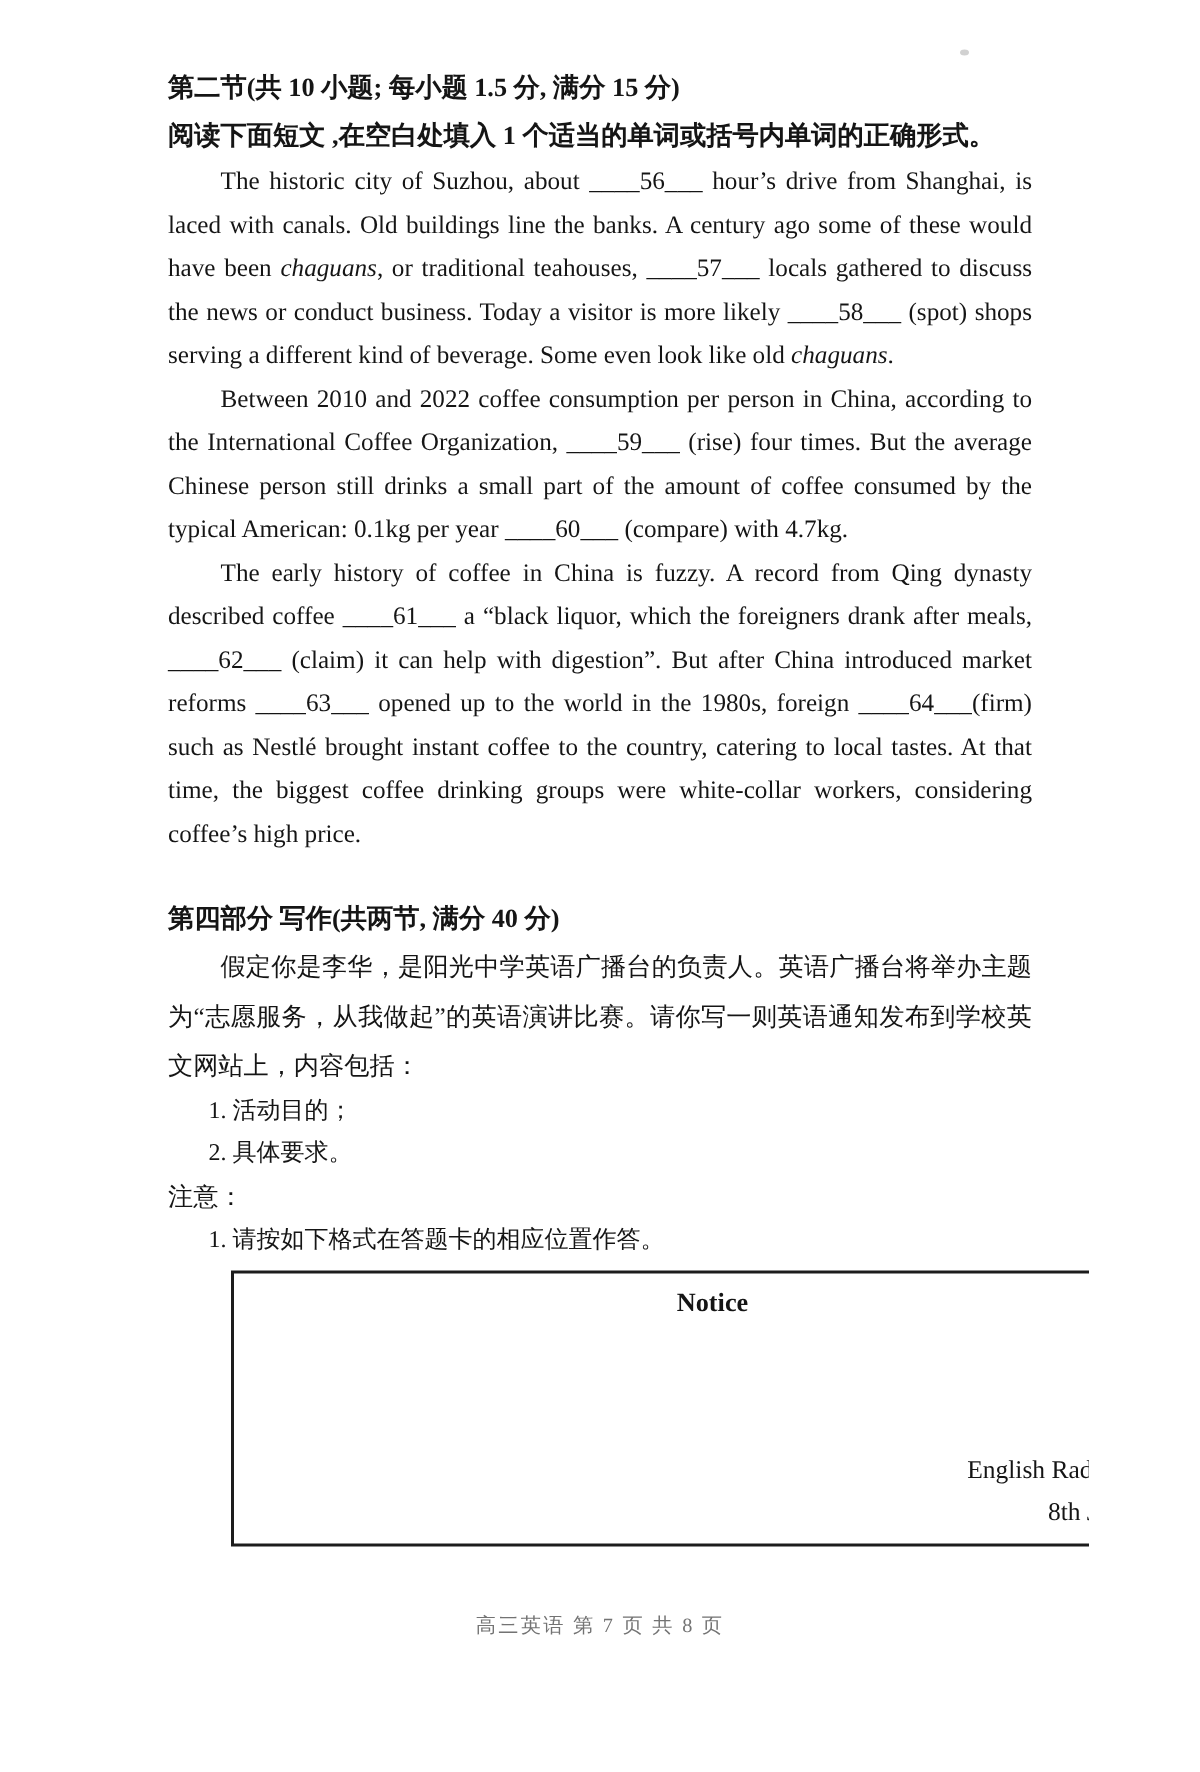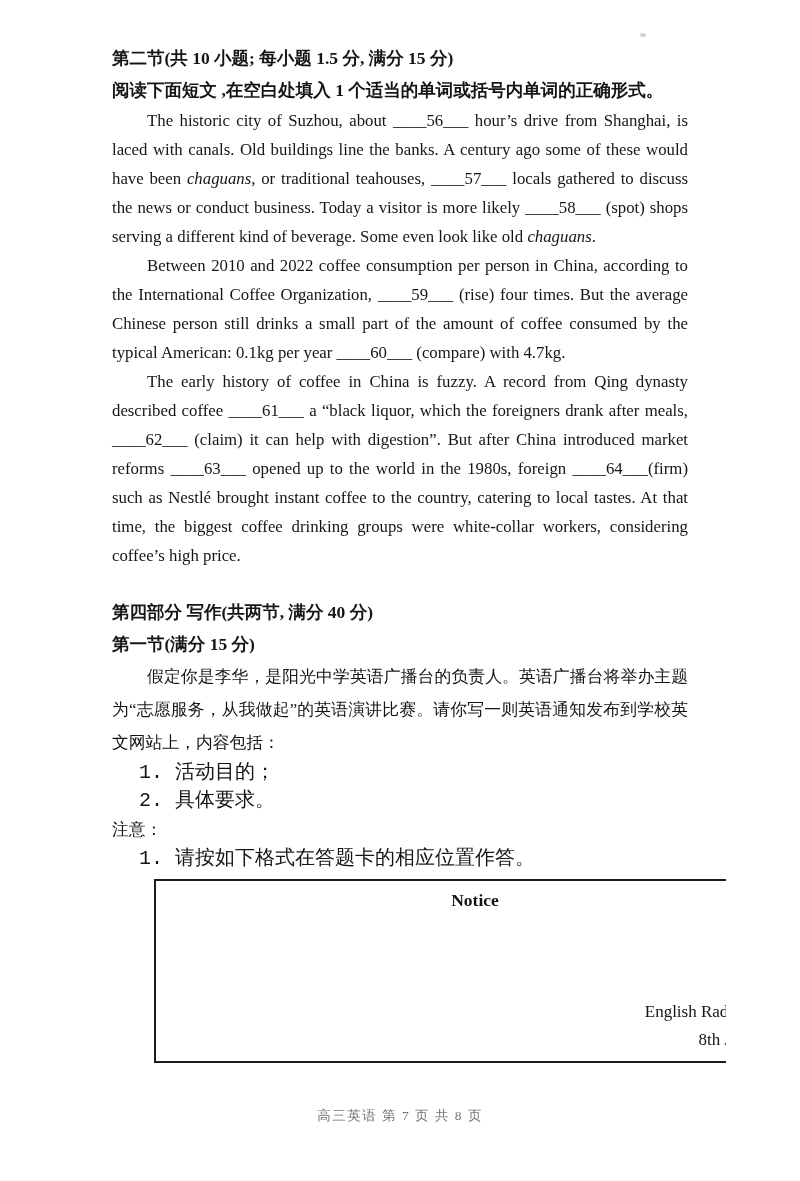--- a/index.html
+++ b/index.html
@@ -41,25 +41,24 @@
   .sec4-head { margin-top: 26px; }
 
   .task-para {
     font-size: 16.8px;
     line-height: 33px;
     text-align: justify;
     text-indent: 35px;
     margin: 0;
   }
   .point {
-    font-size: 20px;
+    font-size: 16px;
     line-height: 28px;
     padding-left: 27px;
     margin: 0;
-    font-family: Liberation Mono, monospace;
   }
   .note-label {
     font-size: 16.8px;
     line-height: 30px;
     margin: 0;
   }
 
   .notice-box {
     box-sizing: border-box;
     margin: 6px 0 0 42px;
@@ -110,21 +109,20 @@
     <p class="zh-head">第二节(共 10 小题; 每小题 1.5 分, 满分 15 分)</p>
     <p class="zh-head">阅读下面短文 ,在空白处填入 1 个适当的单词或括号内单词的正确形式。</p>
 
     <div>
         <p class="para"><span>The historic city of Suzhou, about ____56___ hour’s drive from Shanghai, is laced with canals. Old buildings line the banks. A century ago some of these would have been </span><span class="it">chaguans</span><span>, or traditional teahouses, ____57___ locals gathered to discuss the news or conduct business. Today a visitor is more likely ____58___ (spot) shops serving a different kind of beverage. Some even look like old </span><span class="it">chaguans</span><span>.</span></p>
         <p class="para"><span>Between 2010 and 2022 coffee consumption per person in China, according to the International Coffee Organization, ____59___ (rise) four times. But the average Chinese person still drinks a small part of the amount of coffee consumed by the typical American: 0.1kg per year ____60___ (compare) with 4.7kg.</span></p>
         <p class="para"><span>The early history of coffee in China is fuzzy. A record from Qing dynasty described coffee ____61___ a “black liquor, which the foreigners drank after meals, ____62___ (claim) it can help with digestion”. But after China introduced market reforms ____63___ opened up to the world in the 1980s, foreign ____64___(firm) such as Nestlé brought instant coffee to the country, catering to local tastes. At that time, the biggest coffee drinking groups were white-collar workers, considering coffee’s high price.</span></p>
       </div>
 
     <p class="zh-head sec4-head">第四部分 写作(共两节, 满分 40 分)</p>
-    <p class="zh-head">第一节(满分 15 分)</p>
 
     <p class="task-para">假定你是李华，是阳光中学英语广播台的负责人。英语广播台将举办主题为“志愿服务，从我做起”的英语演讲比赛。请你写一则英语通知发布到学校英文网站上，内容包括：</p>
 
     <p class="point">1. 活动目的；</p>
     <p class="point">2. 具体要求。</p>
 
     <p class="note-label">注意：</p>
     <p class="point">1. 请按如下格式在答题卡的相应位置作答。</p>
 
     <div class="notice-box">

